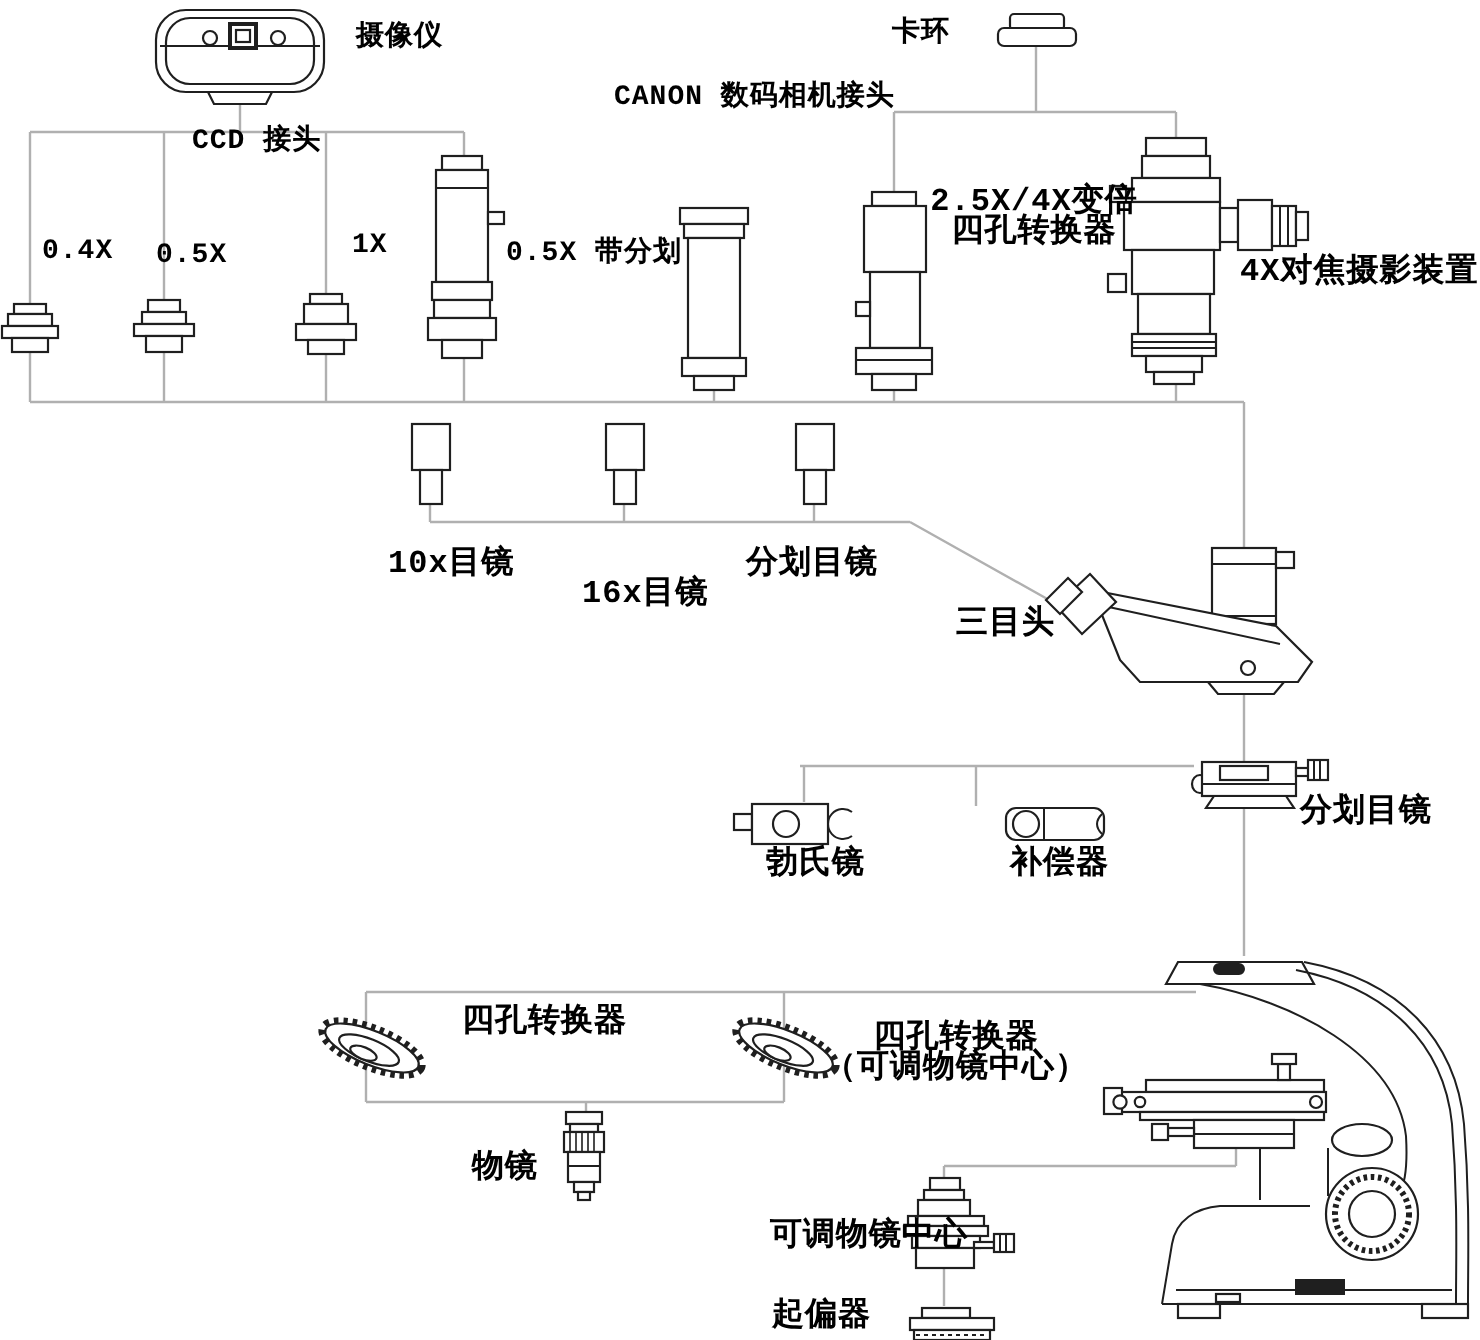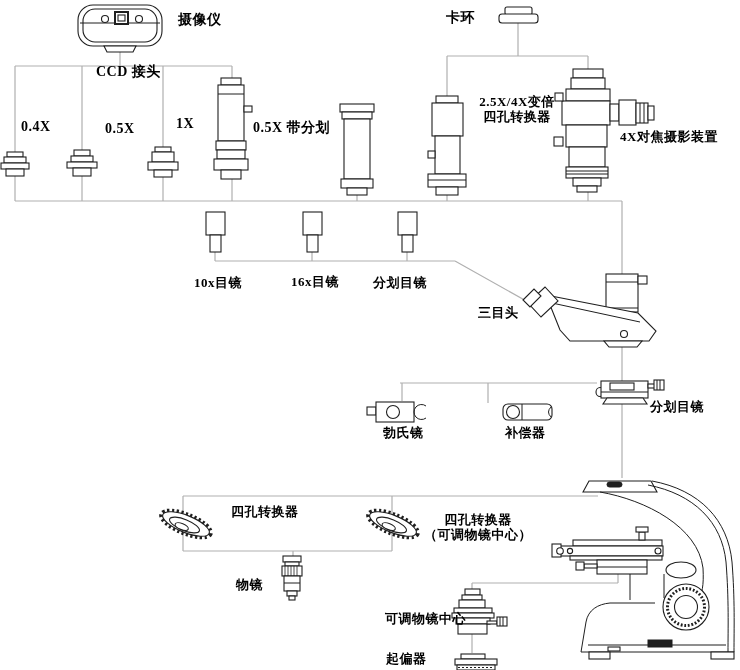--- a/index.html
+++ b/index.html
@@ -4,30 +4,30 @@
 <style>
   :root{
     --line-art:#1f1f1f;
     --connector:#b0b0b0;
     --background:#ffffff;
     --text:#000000;
   }
   html,body{margin:0;padding:0;background:var(--background);}
   #stage{
     position:relative;width:740px;height:670px;background:var(--background);
-    font-family:Liberation Serif, serif;overflow:hidden;
+    font-family:Liberation Mono, monospace;overflow:hidden;
   }
   #stage svg{position:absolute;left:0;top:0;}
   .conn{stroke:var(--connector);stroke-width:1.2;fill:none;}
   .art{stroke:var(--line-art);stroke-width:1.1;fill:#fff;}
   .artline{stroke:var(--line-art);stroke-width:1;fill:none;}
   .dark{fill:var(--line-art);stroke:var(--line-art);}
   .teeth{stroke:var(--line-art);fill:none;stroke-width:5;stroke-dasharray:2.2 2.4;}
   .lbl{
-    position:absolute;color:var(--text);font-size:13px;font-weight:bold;
+    position:absolute;color:var(--text);font-size:16px;font-weight:bold;
     white-space:nowrap;line-height:15px;letter-spacing:0.5px;
   }
   .lbl.big{font-size:14px;}
   .lbl.center{text-align:center;white-space:normal;}
 </style>
 </head>
 <body>
 
 <div id="stage">
 
@@ -251,34 +251,35 @@
       <path class="artline" d="M581,652 H734 M588,645 H726"></path>
       <rect class="art" x="589" y="652" width="21" height="7"></rect>
       <rect class="art" x="711" y="652" width="23" height="7"></rect>
       <rect class="dark" x="648" y="640" width="24" height="7"></rect>
       <rect class="art" x="608" y="647" width="12" height="4"></rect>
     </g>
   </svg>
 
   <div class="lbl big" style="left:178px;top:12px">摄像仪</div>
   <div class="lbl big" style="left:96px;top:64px">CCD 接头</div>
+  <div class="lbl big" style="left:307px;top:42px">CANON 数码相机接头</div>
   <div class="lbl big" style="left:446px;top:10px">卡环</div>
   <div class="lbl big" style="left:21px;top:119px">0.4X</div>
-  <div class="lbl big" style="left:105px;top:121px">0.5X</div>
+  <div class="lbl big" style="left:78px;top:121px">0.5X</div>
   <div class="lbl big" style="left:176px;top:116px">1X</div>
   <div class="lbl big" style="left:253px;top:120px">0.5X 带分划</div>
 
   <div class="lbl center" style="left:461px;top:94px;width:112px">
     <div>2.5X/4X变倍</div>
     <div>四孔转换器</div>
   </div>
   <div class="lbl" style="left:620px;top:129px">4X对焦摄影装置</div>
 
   <div class="lbl" style="left:194px;top:275px">10x目镜</div>
-  <div class="lbl" style="left:291px;top:274px">16x目镜</div>
+  <div class="lbl" style="left:291px;top:290px">16x目镜</div>
   <div class="lbl" style="left:373px;top:275px">分划目镜</div>
   <div class="lbl" style="left:478px;top:305px">三目头</div>
   <div class="lbl" style="left:650px;top:399px">分划目镜</div>
   <div class="lbl" style="left:383px;top:425px">勃氏镜</div>
   <div class="lbl" style="left:505px;top:425px">补偿器</div>
   <div class="lbl" style="left:231px;top:504px">四孔转换器</div>
 
   <div class="lbl center" style="left:412px;top:512px;width:132px">
     <div>四孔转换器</div>
     <div>（可调物镜中心）</div>

